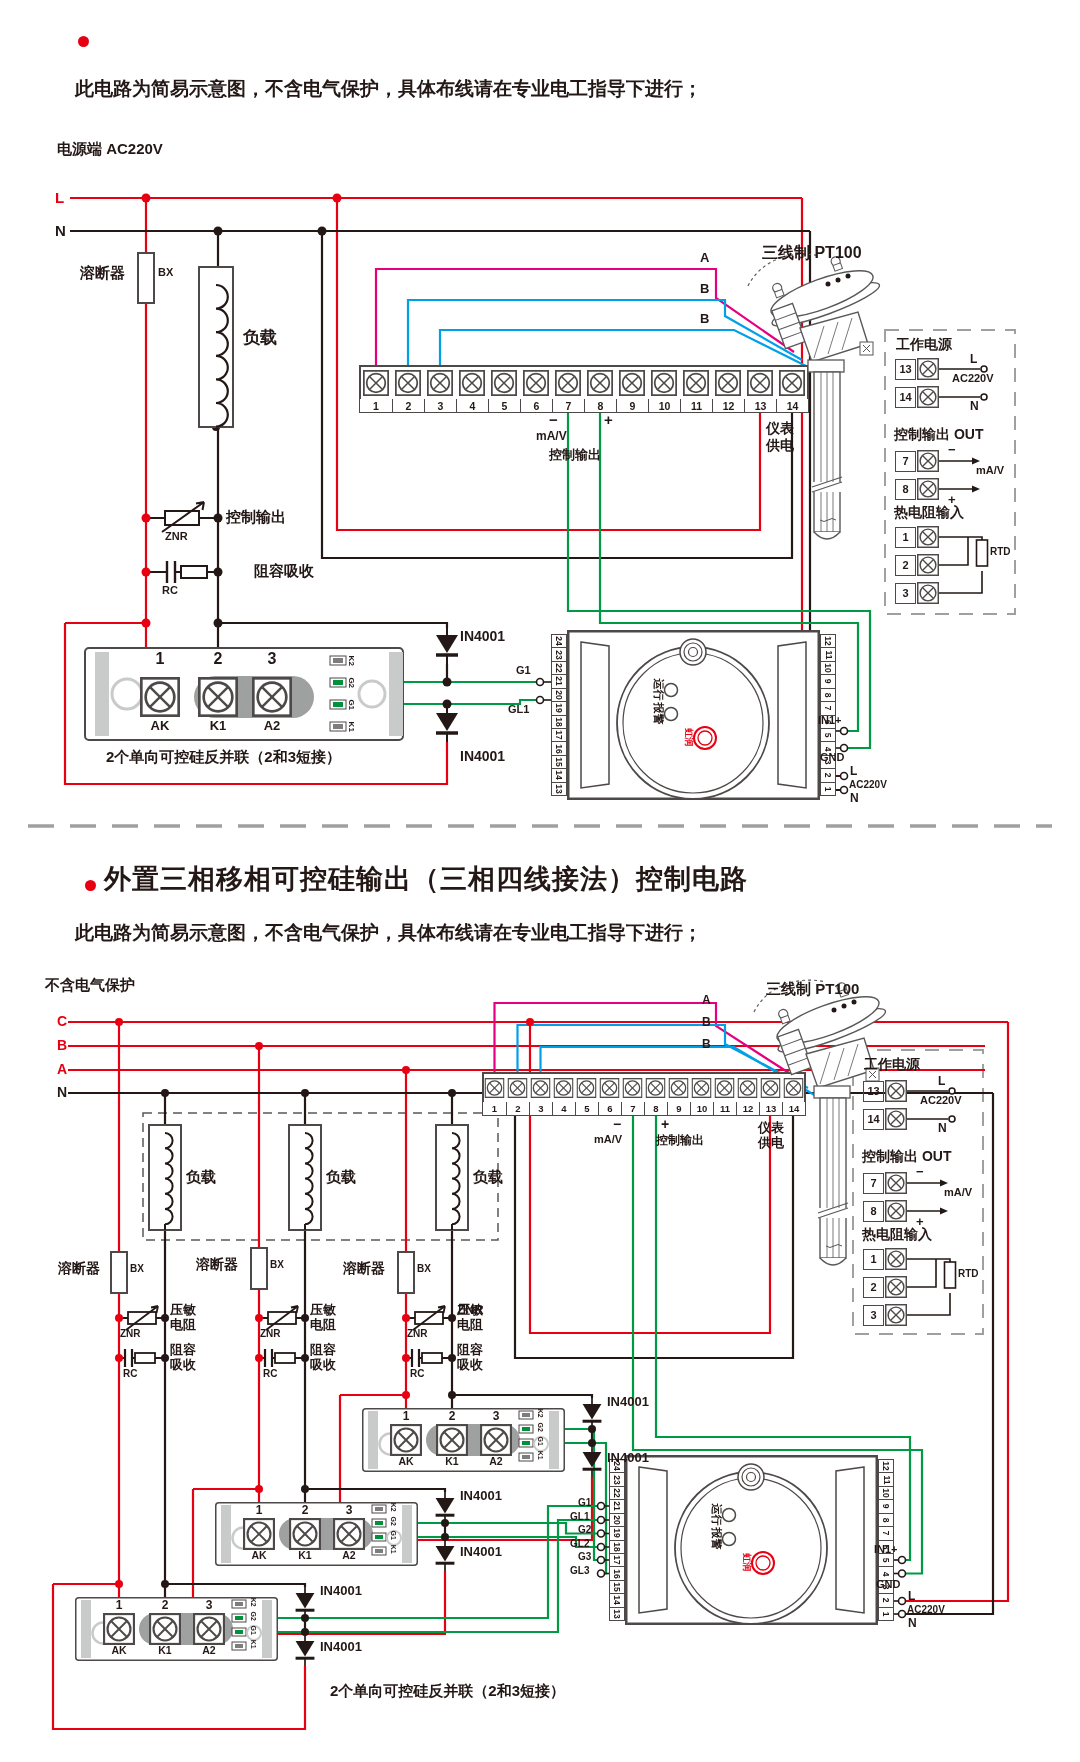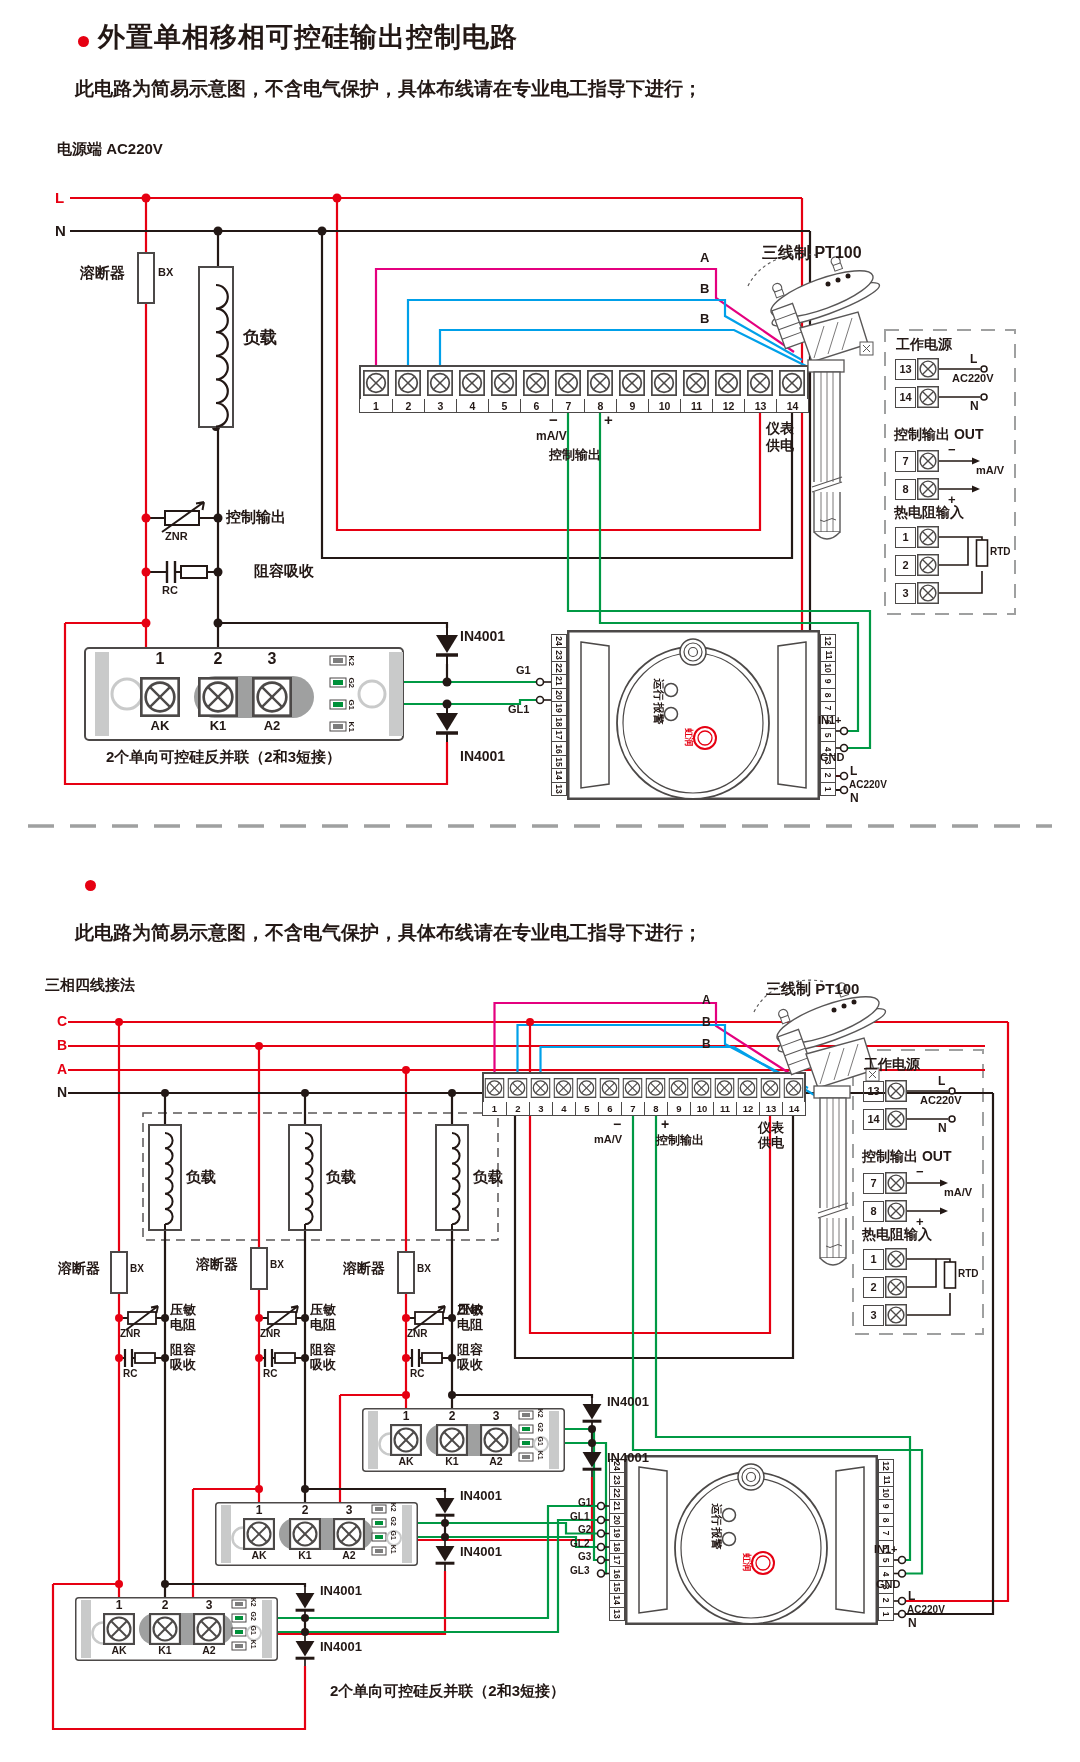--- a/index.html
+++ b/index.html
@@ -442,21 +442,20 @@
   <circle cx="902" cy="1560" r="3.5"></circle>
         <circle cx="902" cy="1573.5" r="3.5"></circle>
   <circle cx="902" cy="1601" r="3.5"></circle>
         <circle cx="902" cy="1614" r="3.5"></circle>
   <circle cx="952" cy="1091" r="3"></circle>
         <circle cx="952" cy="1119" r="3"></circle>
 </g>
 </svg>
 
 <span class="bullet" style="left:78px;top:36px;"></span>
-<div class="lb title" style="left:98px;top:22px;">外置单相移相可控硅输出控制电路</div>
 <div class="lb subtitle" style="left:75px;top:78px;">此电路为简易示意图，不含电气保护，具体布线请在专业电工指导下进行；</div>
 
 <div class="lb" style="left:57px;top:140px;font-size:15px;">电源端  AC220V</div>
 <div class="lb red" style="left:55px;top:189px;font-size:15px;">L</div>
 <div class="lb" style="left:55px;top:222px;font-size:15px;">N</div>
 <div class="lb" style="left:80px;top:264px;font-size:15px;">溶断器</div>
 <div class="lb" style="left:158px;top:266px;font-size:11px;">BX</div>
 <div class="lb" style="left:243px;top:328px;font-size:17px;">负载</div>
 <div class="lb" style="left:226px;top:508px;font-size:15px;">控制输出</div>
 <div class="lb" style="left:165px;top:530px;font-size:11px;">ZNR</div>
@@ -602,23 +601,24 @@
 <div class="lb" style="left:948px;top:442px;font-size:13px;">−</div>
 <div class="lb" style="left:948px;top:492px;font-size:13px;">+</div>
 <div class="lb" style="left:976px;top:464px;font-size:11px;">mA/V</div>
 <div class="lb" style="left:894px;top:504px;font-size:14px;">热电阻输入</div>
 <div class="lb ctr" style="left:895px;top:527px;width:19px;height:19px;font-size:11px;border:1.6px solid #4c4948;line-height:19px;">1</div>
 <div class="lb ctr" style="left:895px;top:555px;width:19px;height:19px;font-size:11px;border:1.6px solid #4c4948;line-height:19px;">2</div>
 <div class="lb ctr" style="left:895px;top:583px;width:19px;height:19px;font-size:11px;border:1.6px solid #4c4948;line-height:19px;">3</div>
 <div class="lb" style="left:990px;top:546px;font-size:10px;">RTD</div>
 
 <span class="bullet" style="left:85px;top:880px;"></span>
+<div class="lb title" style="left:104px;top:864px;">外置三相移相可控硅输出（三相四线接法）控制电路</div>
 <div class="lb subtitle" style="left:75px;top:922px;">此电路为简易示意图，不含电气保护，具体布线请在专业电工指导下进行；</div>
 
-<div class="lb" style="left:45px;top:976px;font-size:15px;">三相四线接法</div>
+<div class="lb" style="left:45px;top:976px;font-size:15px;">不含电气保护</div>
 <div class="lb red" style="left:57px;top:1013px;font-size:14px;">C</div>
 <div class="lb red" style="left:57px;top:1037px;font-size:14px;">B</div>
 <div class="lb red" style="left:57px;top:1061px;font-size:14px;">A</div>
 <div class="lb" style="left:57px;top:1084px;font-size:14px;">N</div>
 <div class="lb" style="left:58px;top:1260px;font-size:14px;">溶断器</div>
 <div class="lb" style="left:130px;top:1263px;font-size:10px;">BX</div>
 <div class="lb" style="left:196px;top:1256px;font-size:14px;">溶断器</div>
 <div class="lb" style="left:270px;top:1259px;font-size:10px;">BX</div>
 <div class="lb" style="left:343px;top:1260px;font-size:14px;">溶断器</div>
 <div class="lb" style="left:417px;top:1263px;font-size:10px;">BX</div>

